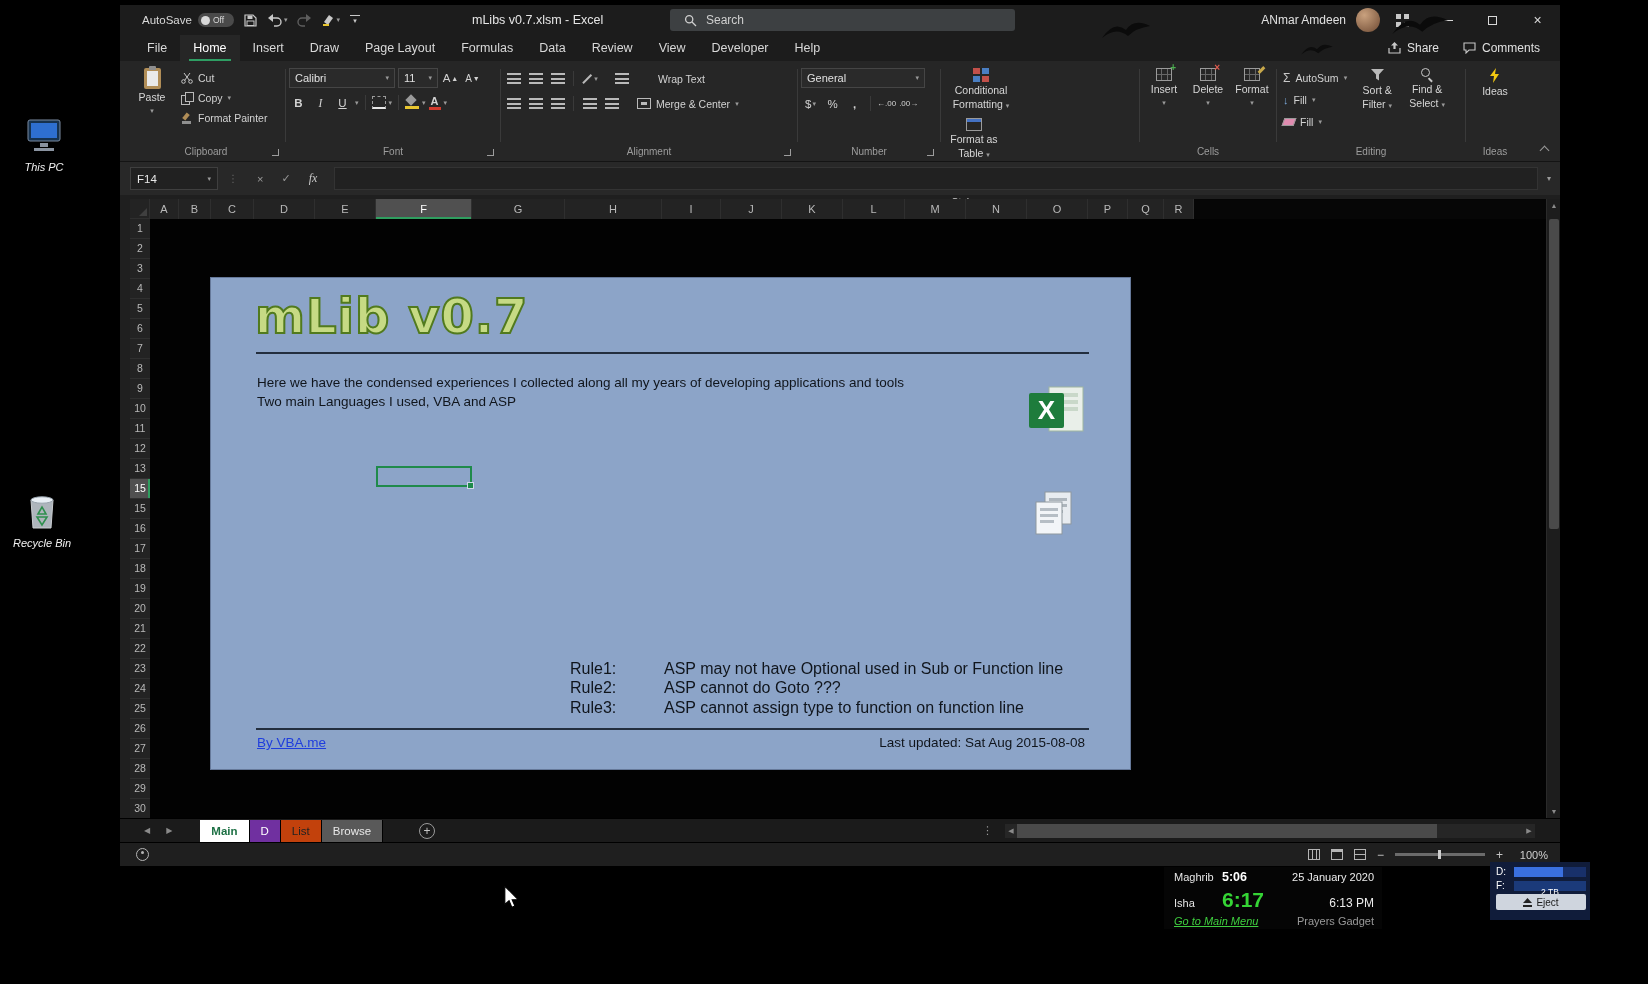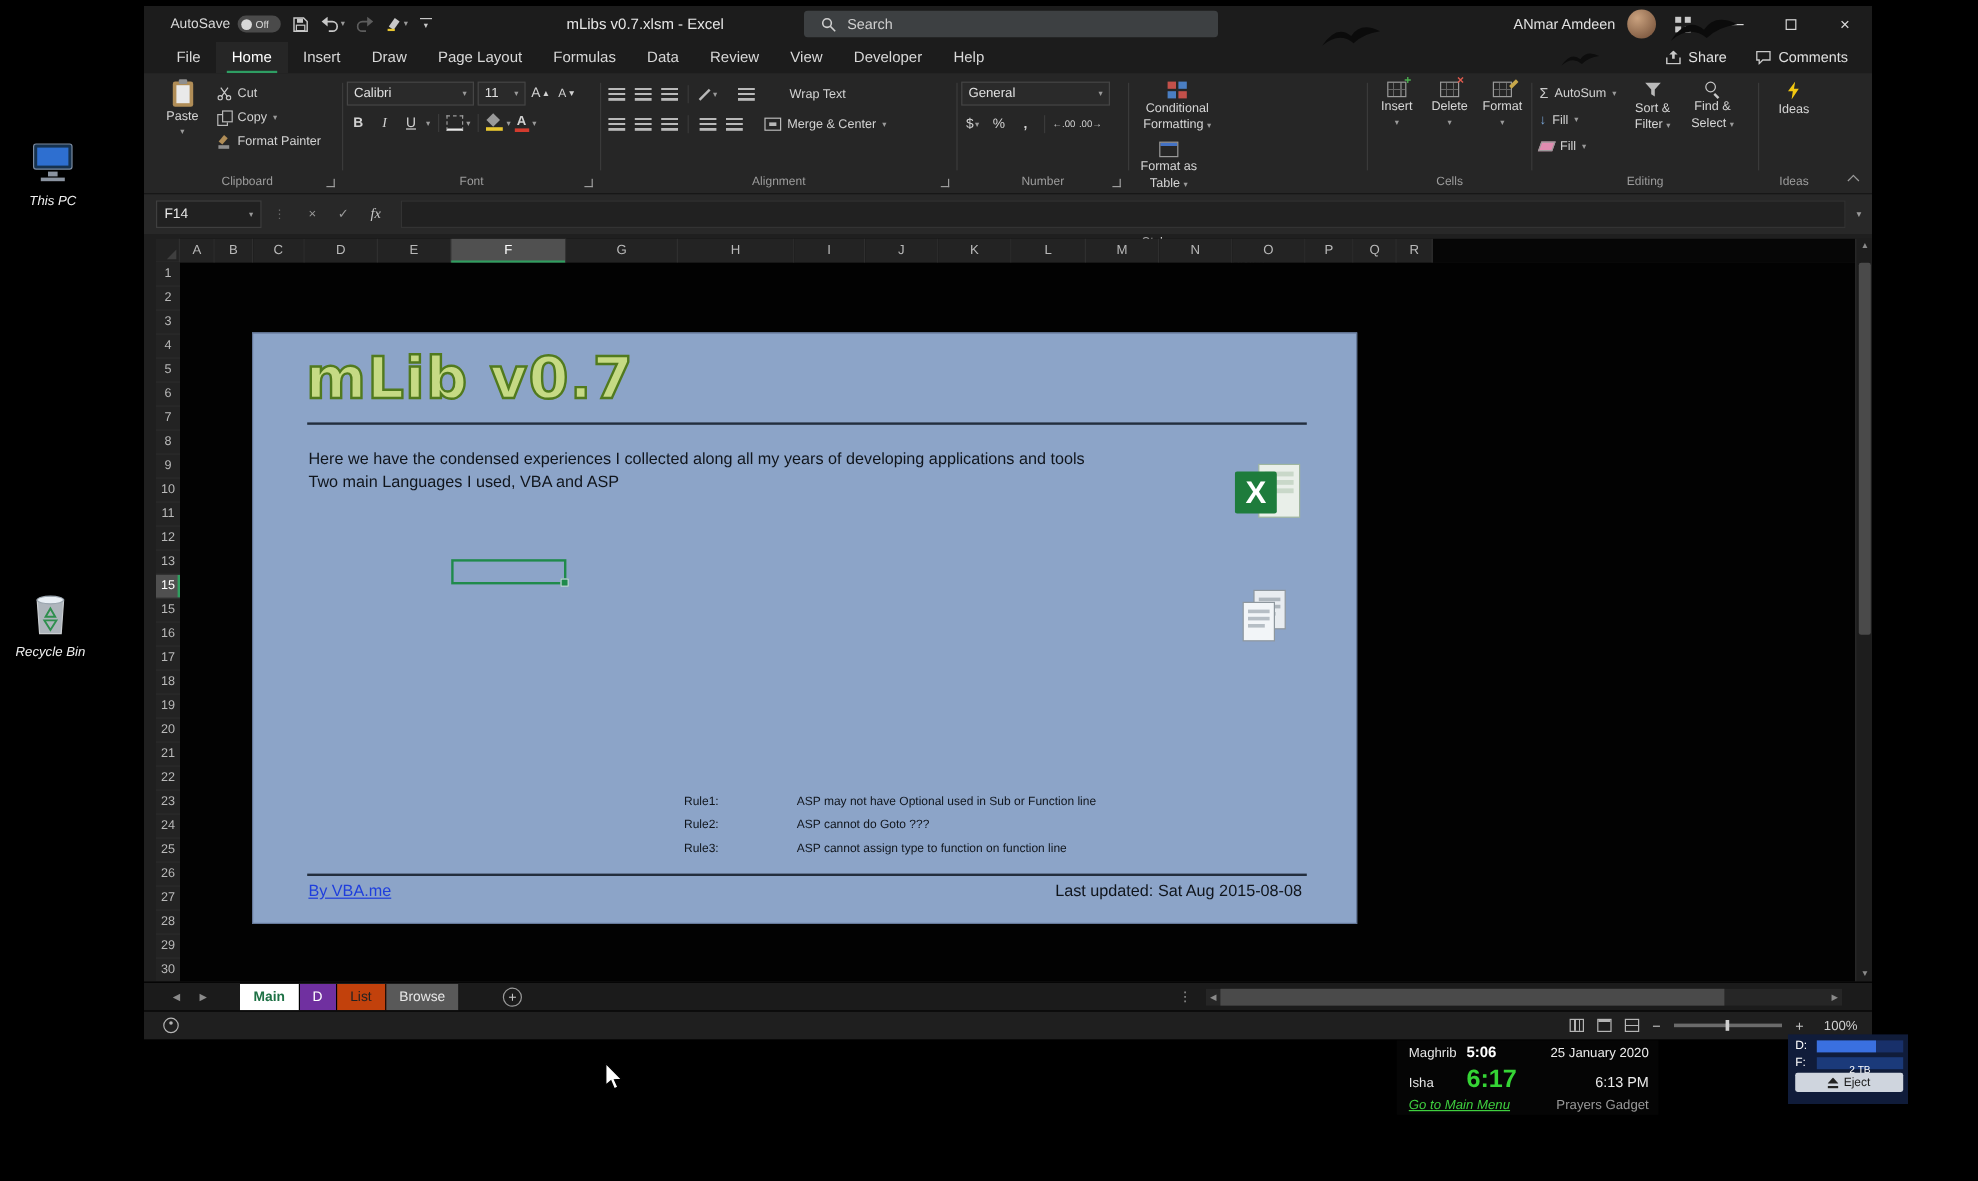--- a/index.html
+++ b/index.html
@@ -114,21 +114,21 @@
 .contentbox{position:absolute;left:60px;top:58px;width:921px;height:493px;background:#8ca4c8;border:1px solid #66799a;}
 .mlib-title{position:absolute;left:44px;top:10px;font-size:48px;font-weight:bold;font-family:"DejaVu Sans",sans-serif;color:#c6da84;-webkit-text-stroke:2px #517a1e;letter-spacing:1px;}
 .hr{position:absolute;left:45px;width:833px;height:2px;background:#232e3e;}
 .hr-top{top:74px;}
 .hr-bottom{top:450px;}
 .descwrap{position:absolute;left:46px;top:95px;}
 .desc{font-size:13.5px;color:#10151c;line-height:19.3px;}
 .xl-icon{position:absolute;left:818px;top:108px;}
 .docs-icon{position:absolute;left:820px;top:212px;}
 .rules{position:absolute;left:359px;top:381px;}
-.rule-row{font-size:10px;color:#10151c;line-height:19.3px;}
+.rule-row{font-size:16px;color:#10151c;line-height:19.3px;}
 .rule-label{display:inline-block;width:94px;}
 .vba-link{position:absolute;left:46px;top:457px;font-size:13.5px;color:#1f3edd;text-decoration:underline;}
 .updated{position:absolute;right:45px;top:457px;font-size:13.5px;color:#10151c;}
 .active-cell{position:absolute;left:226px;top:247px;width:96px;height:21px;border:2px solid #1f8a4b;}
 .active-cell::after{content:"";position:absolute;right:-4px;bottom:-4px;width:5px;height:5px;background:#1f8a4b;border:1px solid #cfd8e8;}
 .vscroll{position:absolute;left:1426px;top:194px;width:14px;height:619px;background:#1d1d1d;border-left:1px solid #2a2a2a;}
 .vs-up,.vs-down{position:absolute;left:0;width:14px;text-align:center;font-size:7px;color:#8a8a8a;}
 .vs-up{top:3px;}
 .vs-down{bottom:3px;}
 .vs-thumb{position:absolute;left:2px;top:20px;width:10px;height:310px;background:#4a4a4a;border-radius:2px;}

